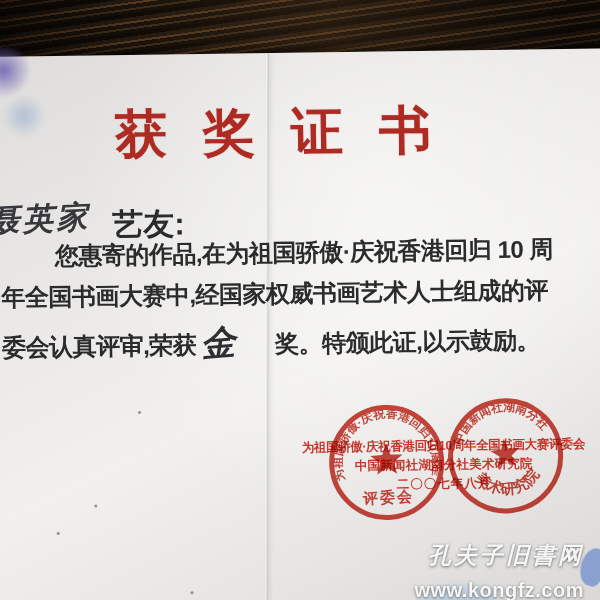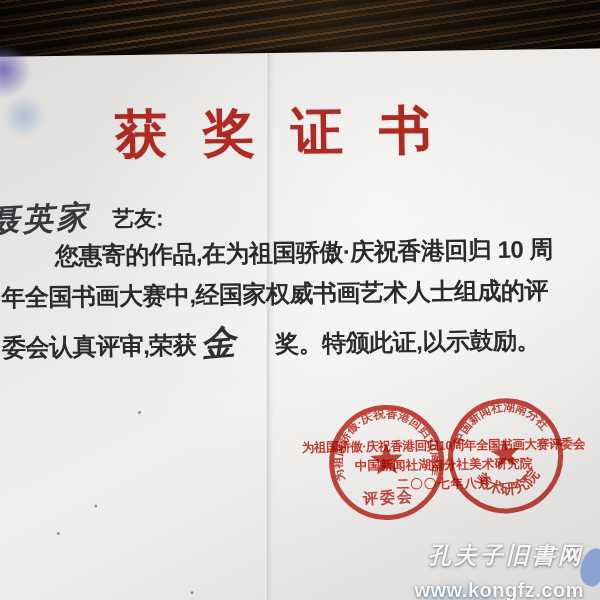--- a/index.html
+++ b/index.html
@@ -31,21 +31,21 @@
 
   
   .title{position:absolute;left:105px;top:52px;width:390px;text-align:center;
     font-family:"Liberation Serif",serif;font-weight:700;font-size:52px;line-height:1.08;
     letter-spacing:36px;color:#ad2b22;text-shadow:0 0 1px rgba(173,43,34,.5);white-space:nowrap;}
 
   
   .rec-name{position:absolute;left:-4px;top:142px;font-family:"DejaVu Serif",serif;
     font-style:italic;font-weight:700;font-size:31px;letter-spacing:3px;color:#38383c;
     transform:rotate(-2deg);white-space:nowrap;}
-  .salutation{position:absolute;left:120px;top:149px;font-size:22px;}
+  .salutation{position:absolute;left:120px;top:149px;font-size:31px;}
 
   
   .bline{position:absolute;font-size:24px;letter-spacing:-0.5px;white-space:nowrap;}
   .l1{left:62px;top:184px;}
   .l2{left:8px;top:225px;}
   .l3{left:8px;top:264px;display:flex;align-items:baseline;}
   .grade{font-family:"DejaVu Serif",serif;font-style:italic;font-weight:700;font-size:35px;
     color:#2f2f33;transform:rotate(-4deg) translateY(2px);margin:0 40px 0 4px;letter-spacing:0;}
 
   

